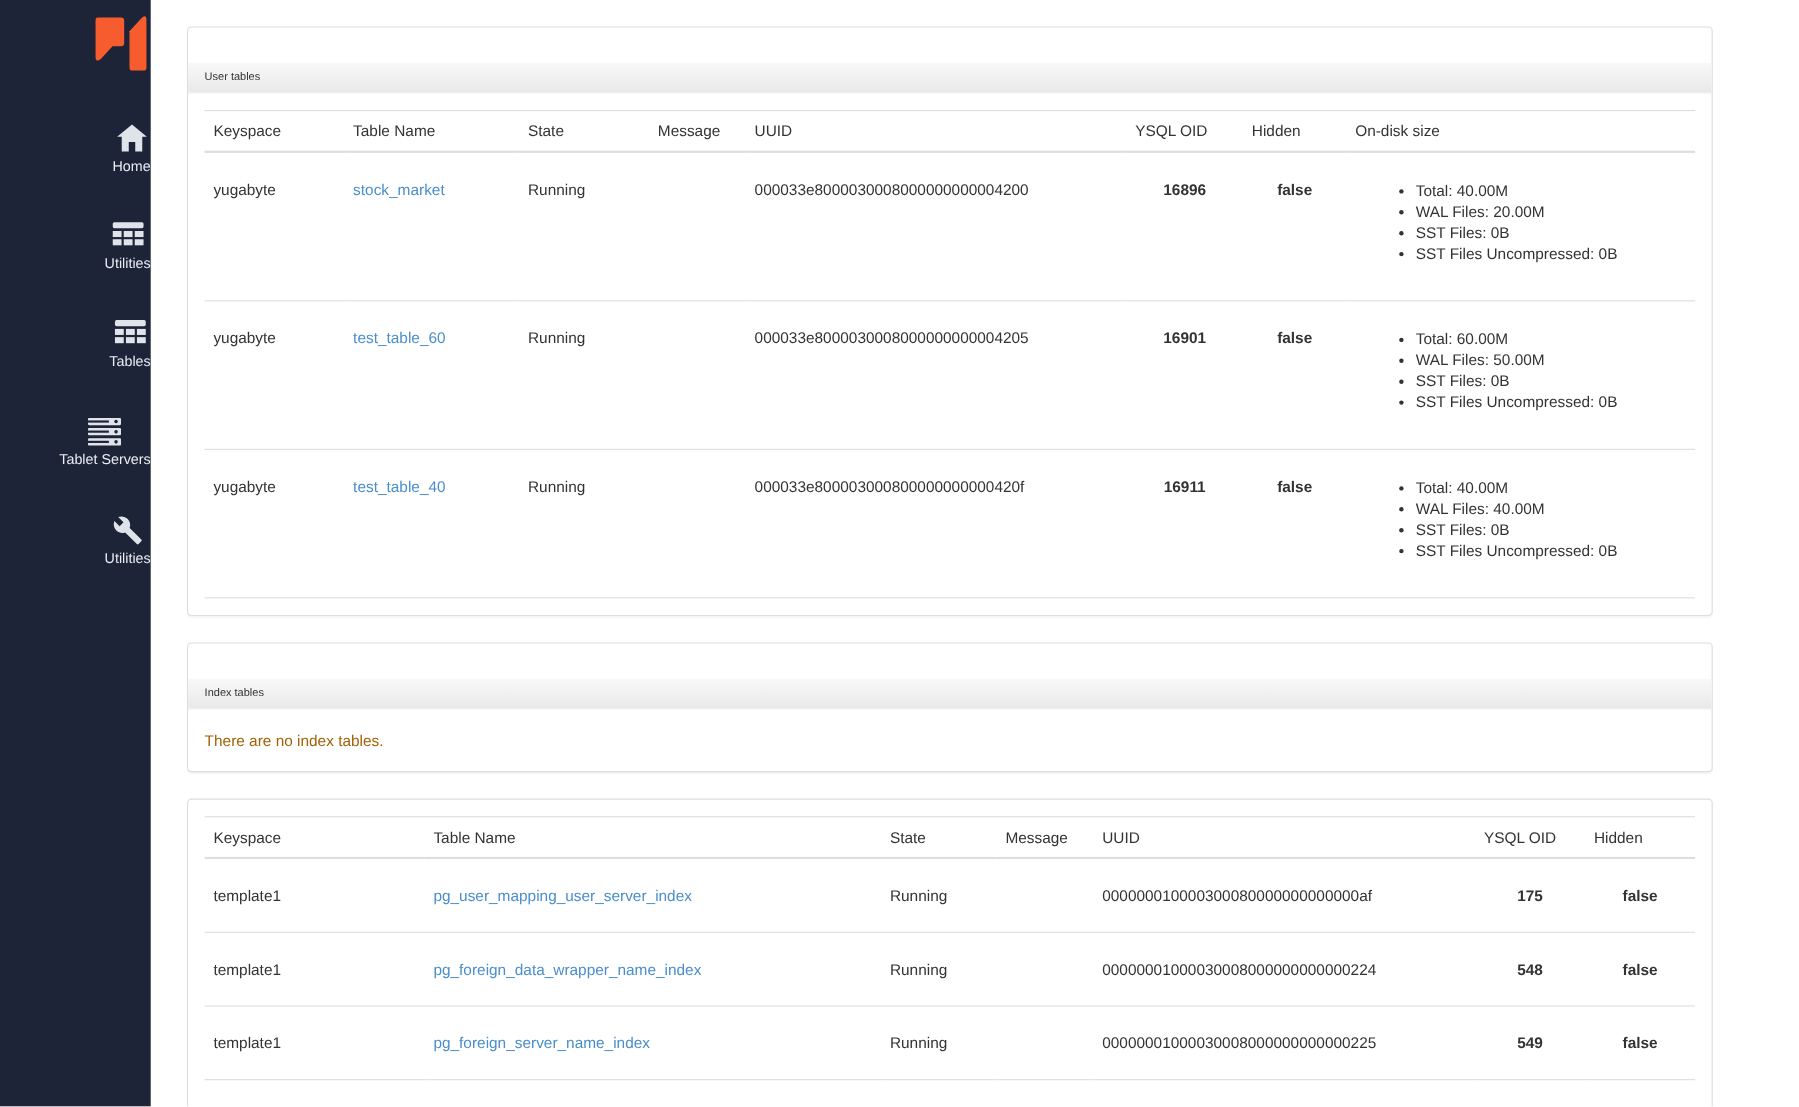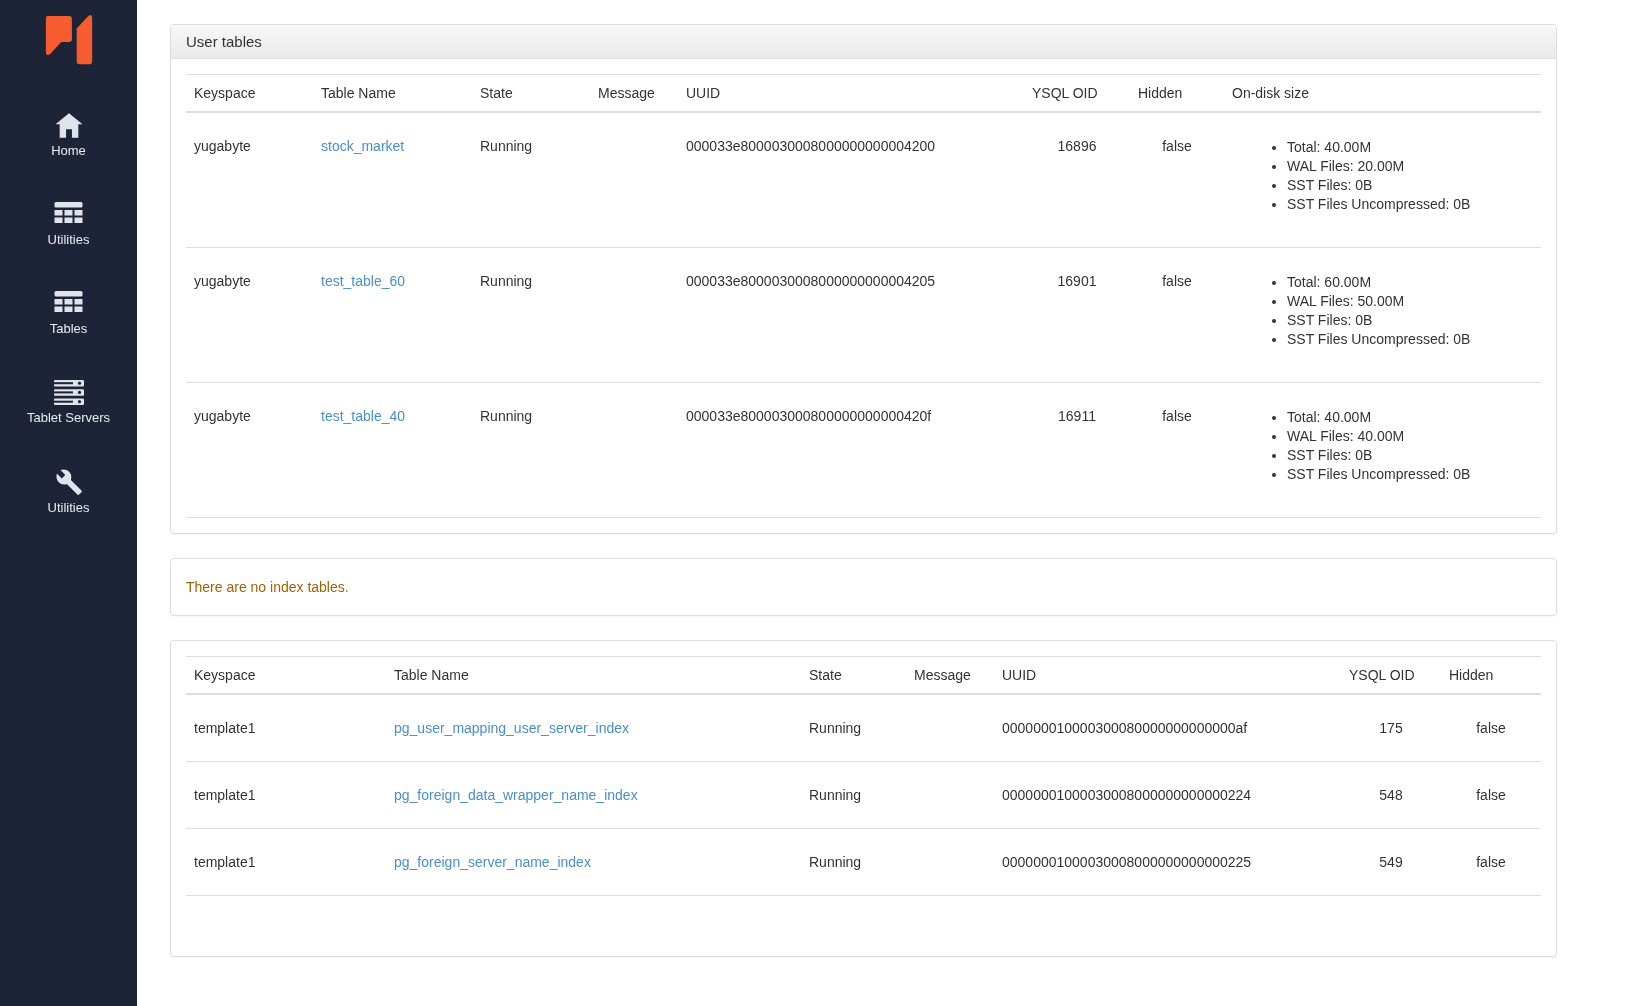--- a/index.html
+++ b/index.html
@@ -9,45 +9,45 @@
     --border-color:#dddddd;
     --text-color:#333333;
   }
   *{box-sizing:border-box;margin:0;padding:0;}
   html,body{width:1635px;height:1006px;overflow:hidden;background:#ffffff;
     font-family:"Liberation Sans","DejaVu Sans",sans-serif;color:var(--text-color);}
   .app{display:flex;width:100%;height:100%;}
 
   
   .sidebar{width:137px;min-width:137px;height:100%;background:var(--sidebar-bg);
-    display:flex;flex-direction:column;align-items:center;padding-top:14px;}
+    display:flex;flex-direction:column;align-items:flex-end;padding-top:14px;}
   .logo{width:54px;height:54px;margin-bottom:44px;display:block;}
   .nav-item{display:flex;flex-direction:column;align-items:center;gap:5px;
     margin-bottom:44px;cursor:pointer;text-align:center;}
   .nav-item svg{display:block;}
   .nav-label{color:#e9ebf1;font-size:13px;line-height:1;}
   .icon-fill{fill:#dfe3ea;}
 
   
   .main{flex:1;padding:24px 78px 0 33px;overflow:hidden;}
   .panel{border:1px solid var(--border-color);border-radius:4px;background:#fff;
     box-shadow:0 1px 1px rgba(0,0,0,.04);margin-bottom:24px;}
-  .panel-heading{padding:8px 15px;font-size:15px;color:#333;
+  .panel-heading{padding:8px 15px;font-size:10px;color:#333;
     background:linear-gradient(to bottom,#f8f8f8,#e9e9e9);
-    border-bottom:1px solid var(--border-color);border-radius:3px 3px 0 0;}
+    border-bottom:1px solid var(--border-color);border-radius:3px 3px 0 0;margin-top:32px;}
   .panel-body{padding:15px;}
   .panel-body.tail{padding-bottom:60px;}
 
   table{width:100%;border-collapse:collapse;table-layout:fixed;font-size:14px;color:#333;}
   thead th{text-align:left;font-weight:normal;padding:10px 8px;
     border-top:1px solid var(--border-color);border-bottom:2px solid var(--border-color);}
   tbody td{padding:25px 8px 33px;vertical-align:top;border-bottom:1px solid var(--border-color);
     overflow:hidden;white-space:nowrap;}
   table.sys tbody td{padding:25px 8px;}
-  td.ta-c{text-align:center;}
+  td.ta-c{text-align:center;font-weight:bold;}
   a{color:var(--link-color);text-decoration:none;cursor:pointer;}
   .disk-list{list-style:disc;margin:0;padding-left:55px;}
   .disk-list li{line-height:19px;}
   .empty-msg{font-size:14px;color:#a16207;padding:12px 0 12px 0;}
   .panel-body.slim{padding:8px 15px;}
 
   
   table.user col:nth-child(1){width:127px;} table.user col:nth-child(2){width:159px;}
   table.user col:nth-child(3){width:118px;} table.user col:nth-child(4){width:88px;}
   table.user col:nth-child(5){width:346px;} table.user col:nth-child(6){width:106px;}
@@ -216,20 +216,21 @@
                     <li>SST Files Uncompressed: 0B</li>
                   </ul>
                 </td>
   </tr>
 </tbody>
         </table>
       </div>
     </section>
 
     <section class="panel">
+      <div class="panel-heading">Index tables</div>
       <div class="panel-body slim">
         <div class="empty-msg">There are no index tables.</div>
       </div>
     </section>
 
     <section class="panel">
       <div class="panel-body tail">
         <table class="sys">
           <colgroup>
               <col>

